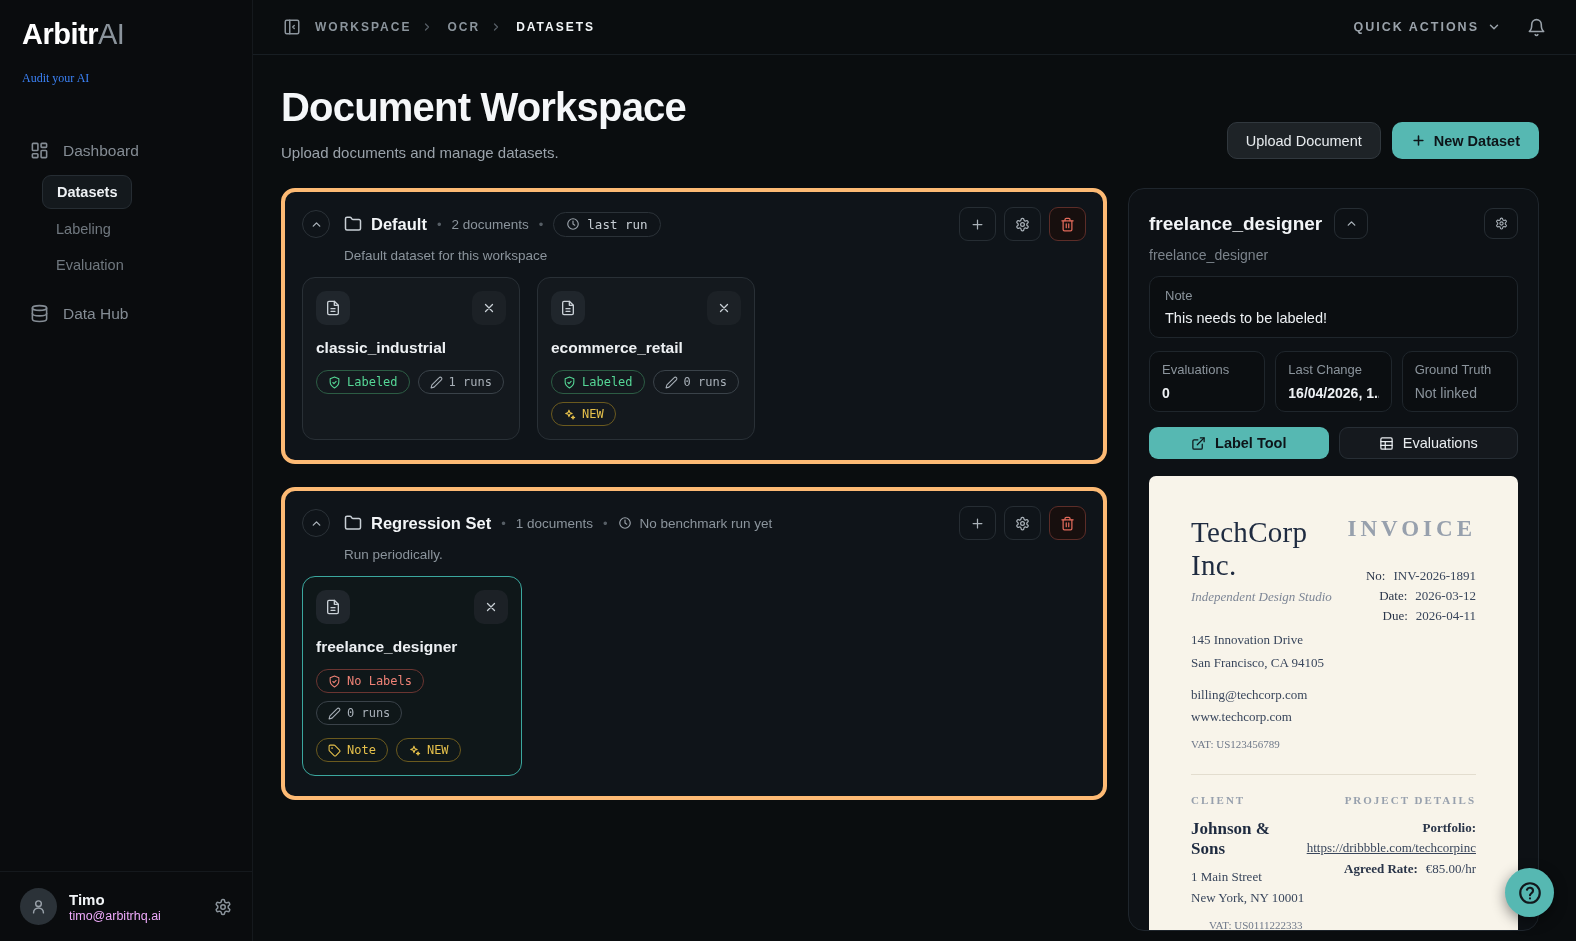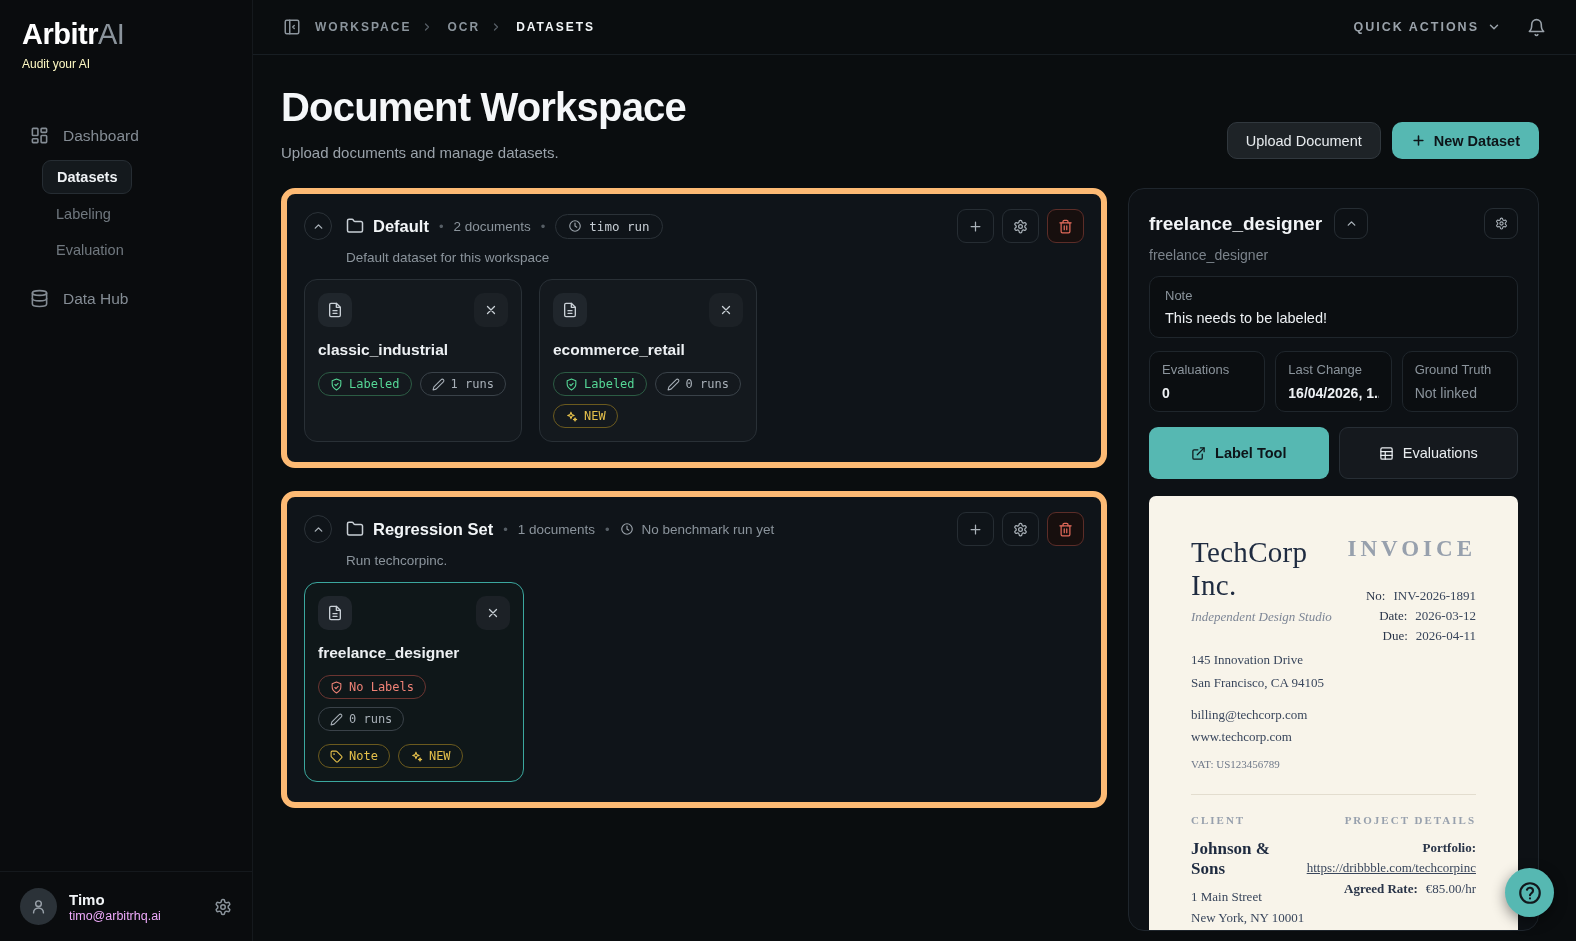--- a/index.html
+++ b/index.html
@@ -8,21 +8,21 @@
   svg { display:block; }
 
   .app { display:flex; width:1576px; height:941px; }
 
   
   .sidebar { width:253px; flex-shrink:0; background:#0a0c0e; border-right:1px solid #15191d; display:flex; flex-direction:column; }
   .logo-block { padding:18px 22px 10px; }
   .logo-line { font-size:29px; letter-spacing:-0.5px; }
   .logo-bold { font-weight:700; color:#ffffff; }
   .logo-light { font-weight:300; color:#8b949c; }
-  .tagline { font-size:12px; color:#fef9c3; margin-top:6px; }
+  .tagline { font-size:12px; color:#3b82f6; margin-top:20px;font-family:Liberation Serif, serif; }
 
   .nav { padding:34px 12px 12px; display:flex; flex-direction:column; }
   .nav-item { display:flex; align-items:center; gap:14px; padding:11px 18px; border-radius:22px; color:#848c94; font-size:15.5px; cursor:pointer; }
   .nav-item svg { width:19px; height:19px; stroke:#848c94; }
   .nav-item.active { background:#0e2325; border:1px solid #2c5a58; color:#f2f5f7; font-weight:600; margin:8px 0; }
   .nav-item.active svg { stroke:#45b5ab; }
   .sub-list { margin:2px 0 10px 30px; display:flex; flex-direction:column; align-items:flex-start; }
   .sub-item { padding:8px 14px; font-size:14.5px; color:#70787f; cursor:pointer; margin:2px 0; }
   .sub-item.active { background:#14191d; border:1px solid #262d33; border-radius:9px; color:#eef1f4; font-weight:600; }
 
@@ -55,21 +55,21 @@
   .header-actions { display:flex; gap:11px; padding-bottom:2px; }
   .btn { display:flex; align-items:center; gap:8px; height:37px; padding:0 18px; border-radius:10px; font-size:14.5px; cursor:pointer; border:1px solid transparent; }
   .btn-secondary { background:#1e2327; border-color:#31383e; color:#e8ecef; }
   .btn-primary { background:#56b8b2; color:#0d1519; font-weight:600; }
   .btn-primary svg { width:15px; height:15px; stroke:#0d1519; }
 
   .body-row { display:flex; gap:21px; margin-top:27px; flex:1; min-height:0; }
   .datasets-col { flex:1; display:flex; flex-direction:column; gap:23px; min-width:0; }
 
   
-  .ds-card { background:#0f1419; border:6px solid #fdba74; border-radius:14px; padding:15px 17px 20px; }
+  .ds-card { background:#0f1419; border:4px solid #fdba74; border-radius:14px; padding:15px 17px 20px; }
   .ds-head { display:flex; align-items:center; gap:9px; }
   .collapse-btn { width:28px; height:28px; border-radius:50%; border:1px solid #2b3238; background:transparent; display:flex; align-items:center; justify-content:center; cursor:pointer; flex-shrink:0; }
   .collapse-btn svg { width:13px; height:13px; stroke:#aab2b9; }
   .ds-head .folder-ic { width:18px; height:18px; stroke:#c9d0d6; margin-left:5px; }
   .ds-name { font-size:16.5px; font-weight:700; color:#f2f5f7; }
   .dot { color:#565e65; font-size:13px; margin:0 1px; }
   .ds-meta { font-size:13.5px; color:#8b949c; }
   .run-pill { display:flex; align-items:center; gap:7px; border:1px solid #2b3238; border-radius:999px; padding:4px 12px; font-family:"DejaVu Sans Mono", monospace; font-size:12.5px; color:#c7ced4; }
   .run-pill svg, .run-status svg { width:14px; height:14px; stroke:#9aa2aa; }
   .run-status { display:flex; align-items:center; gap:8px; font-size:13.5px; color:#8b949c; }
@@ -107,21 +107,21 @@
   .panel-sub { font-size:14px; color:#7b838b; margin-top:8px; }
   .note-box { background:#0b0e11; border:1px solid #1f262c; border-radius:10px; padding:11px 15px; margin-top:13px; }
   .note-label { font-size:13px; color:#8b949c; }
   .note-text { font-size:14.5px; color:#eef1f4; margin-top:7px; }
   .stats-row { display:flex; gap:10px; margin-top:13px; }
   .stat-box { flex:1; background:#0b0e11; border:1px solid #1f262c; border-radius:10px; padding:10px 12px; min-width:0; }
   .stat-label { font-size:13px; color:#8b949c; white-space:nowrap; }
   .stat-value { font-size:14px; font-weight:600; color:#eef1f4; margin-top:8px; white-space:nowrap; overflow:hidden; }
   .stat-value.muted { color:#8b949c; font-weight:400; }
   .actions-row { display:flex; gap:10px; margin-top:15px; }
-  .panel-btn { flex:1; height:52px; border-radius:9px; display:flex; align-items:center; justify-content:center; gap:9px; font-size:14.5px; cursor:pointer; border:1px solid transparent; }
+  .panel-btn { flex:1; height:32px; border-radius:9px; display:flex; align-items:center; justify-content:center; gap:9px; font-size:14.5px; cursor:pointer; border:1px solid transparent; }
   .panel-btn.teal { background:#56b8b2; color:#0d1519; font-weight:600; }
   .panel-btn.teal svg { width:15px; height:15px; stroke:#0d1519; }
   .panel-btn.dark { background:#15191e; border-color:#272e35; color:#e8ecef; }
   .panel-btn.dark svg { width:15px; height:15px; stroke:#e8ecef; }
 
   
   .invoice { margin-top:17px; background:#f8f4ea; border-radius:7px; padding:40px 42px; font-family:"Liberation Serif", serif; color:#39465c; flex-shrink:0; min-height:600px; }
   .inv-head { display:flex; justify-content:space-between; }
   .inv-company { font-size:29px; color:#1f2b40; letter-spacing:0.3px; }
   .inv-studio { font-style:italic; font-size:13px; color:#7d8696; margin-top:7px; }
@@ -277,21 +277,21 @@
                 </svg>
               <span class="ds-name">Default</span>
               <span class="dot">•</span>
               <span class="ds-meta">2 documents</span>
               <span class="dot">•</span>
               <span class="run-pill">
                 <svg viewBox="0 0 24 24" fill="none" stroke-width="2" stroke-linecap="round" stroke-linejoin="round">
                     <circle cx="12" cy="12" r="9"></circle>
                     <path d="M12 7v5l3 2"></path>
                   </svg>
-                <span>timo run</span>
+                <span>last run</span>
               </span>
               <div class="ds-actions">
                 <button class="sq-btn">
                     <svg viewBox="0 0 24 24" fill="none" stroke-width="2" stroke-linecap="round">
                       <path d="M12 5v14M5 12h14"></path>
                     </svg>
                   </button>
                 <button class="sq-btn">
                     <svg viewBox="0 0 24 24" fill="none" stroke-width="2" stroke-linecap="round" stroke-linejoin="round">
                       <path d="M12.22 2h-.44a2 2 0 0 0-2 2v.18a2 2 0 0 1-1 1.73l-.43.25a2 2 0 0 1-2 0l-.15-.08a2 2 0 0 0-2.73.73l-.22.38a2 2 0 0 0 .73 2.73l.15.1a2 2 0 0 1 1 1.72v.51a2 2 0 0 1-1 1.74l-.15.09a2 2 0 0 0-.73 2.73l.22.38a2 2 0 0 0 2.73.73l.15-.08a2 2 0 0 1 2 0l.43.25a2 2 0 0 1 1 1.73V20a2 2 0 0 0 2 2h.44a2 2 0 0 0 2-2v-.18a2 2 0 0 1 1-1.73l.43-.25a2 2 0 0 1 2 0l.15.08a2 2 0 0 0 2.73-.73l.22-.39a2 2 0 0 0-.73-2.73l-.15-.08a2 2 0 0 1-1-1.74v-.5a2 2 0 0 1 1-1.74l.15-.09a2 2 0 0 0 .73-2.73l-.22-.38a2 2 0 0 0-2.73-.73l-.15.08a2 2 0 0 1-2 0l-.43-.25a2 2 0 0 1-1-1.73V4a2 2 0 0 0-2-2z"></path>
@@ -420,21 +420,21 @@
                 <button class="sq-btn danger">
                     <svg viewBox="0 0 24 24" fill="none" stroke-width="2" stroke-linecap="round" stroke-linejoin="round">
                       <path d="M3 6h18"></path>
                       <path d="M19 6v14a2 2 0 0 1-2 2H7a2 2 0 0 1-2-2V6"></path>
                       <path d="M8 6V4a2 2 0 0 1 2-2h4a2 2 0 0 1 2 2v2"></path>
                       <path d="M10 11v6M14 11v6"></path>
                     </svg>
                   </button>
               </div>
             </div>
-            <p class="ds-desc">Run techcorpinc.</p>
+            <p class="ds-desc">Run periodically.</p>
             <div class="tiles">
               <div class="doc-tile selected">
                 <div class="tile-head">
                   <span class="chip">
                       <svg viewBox="0 0 24 24" fill="none" stroke-width="2" stroke-linecap="round" stroke-linejoin="round">
                         <path d="M14 2H6a2 2 0 0 0-2 2v16a2 2 0 0 0 2 2h12a2 2 0 0 0 2-2V8z"></path>
                         <path d="M14 2v6h6"></path>
                         <path d="M9 13h6M9 17h6"></path>
                       </svg>
                     </span>

